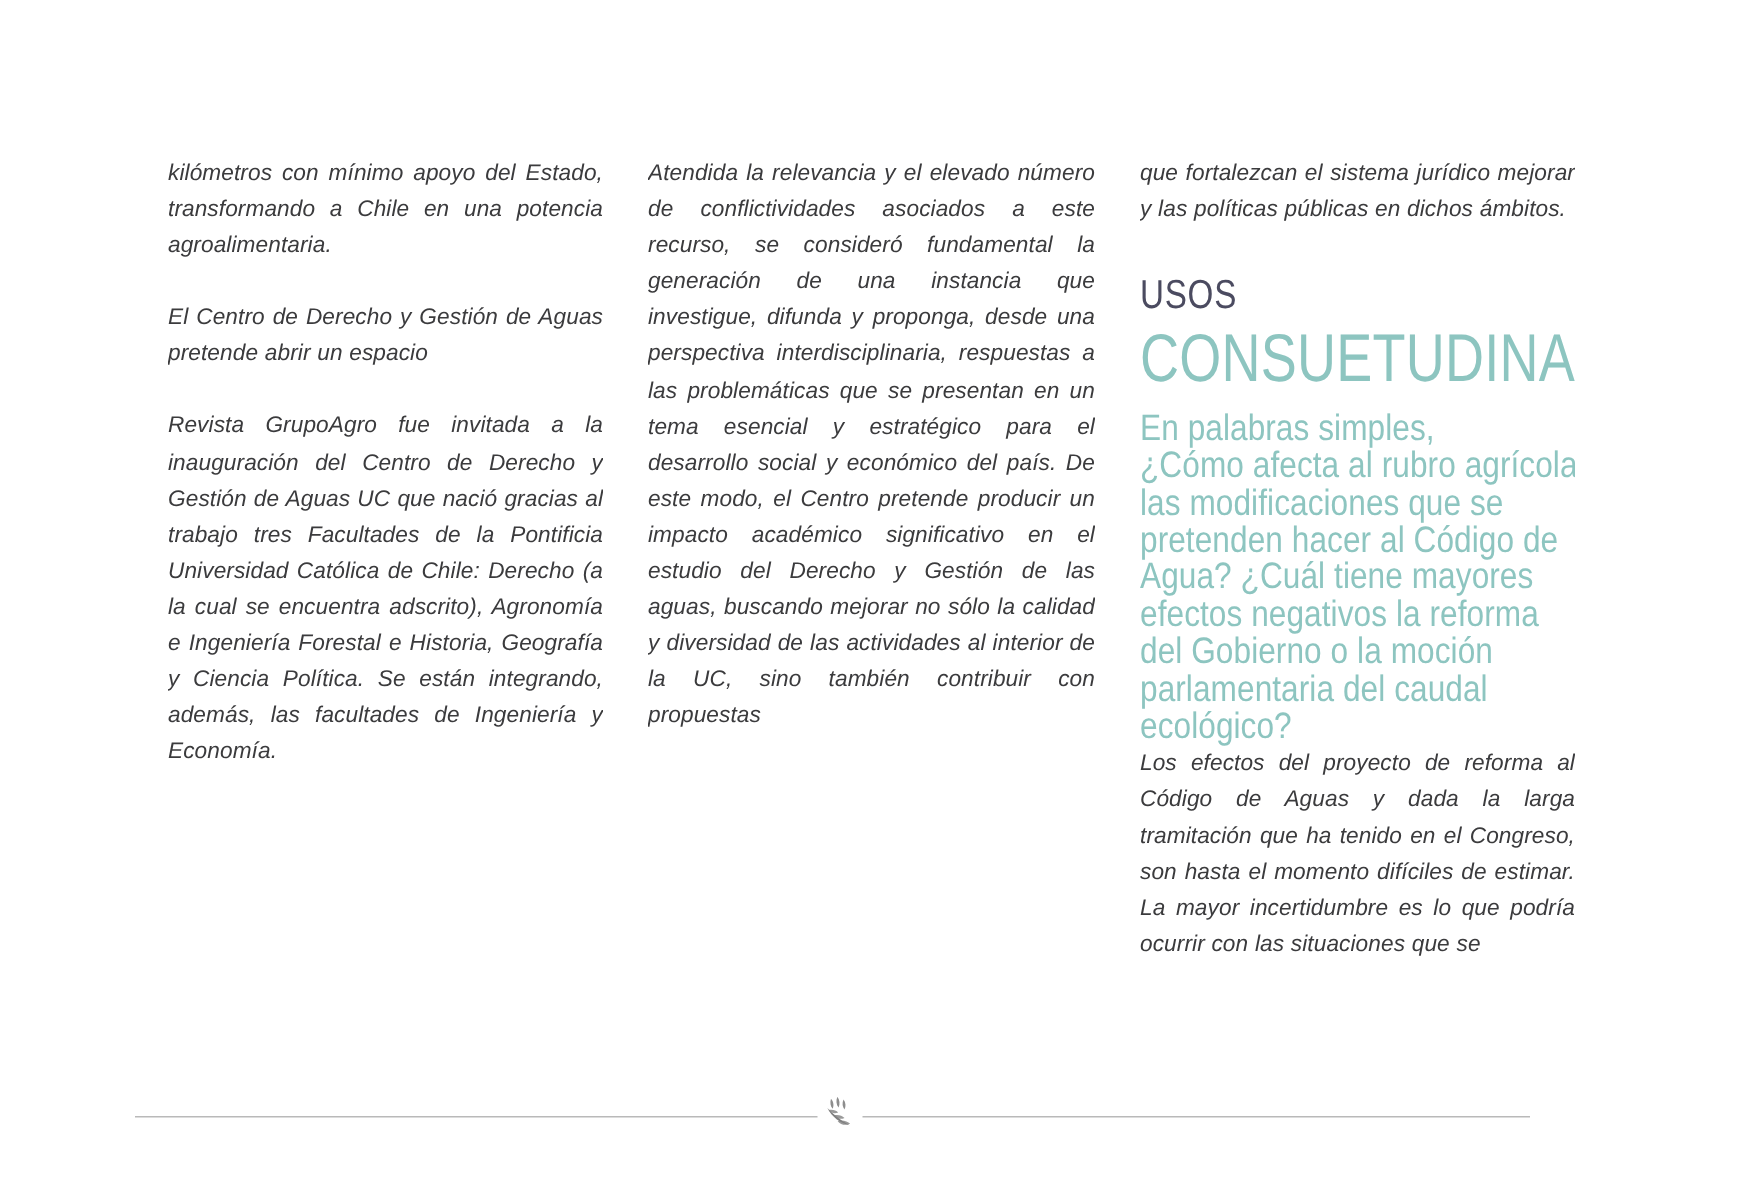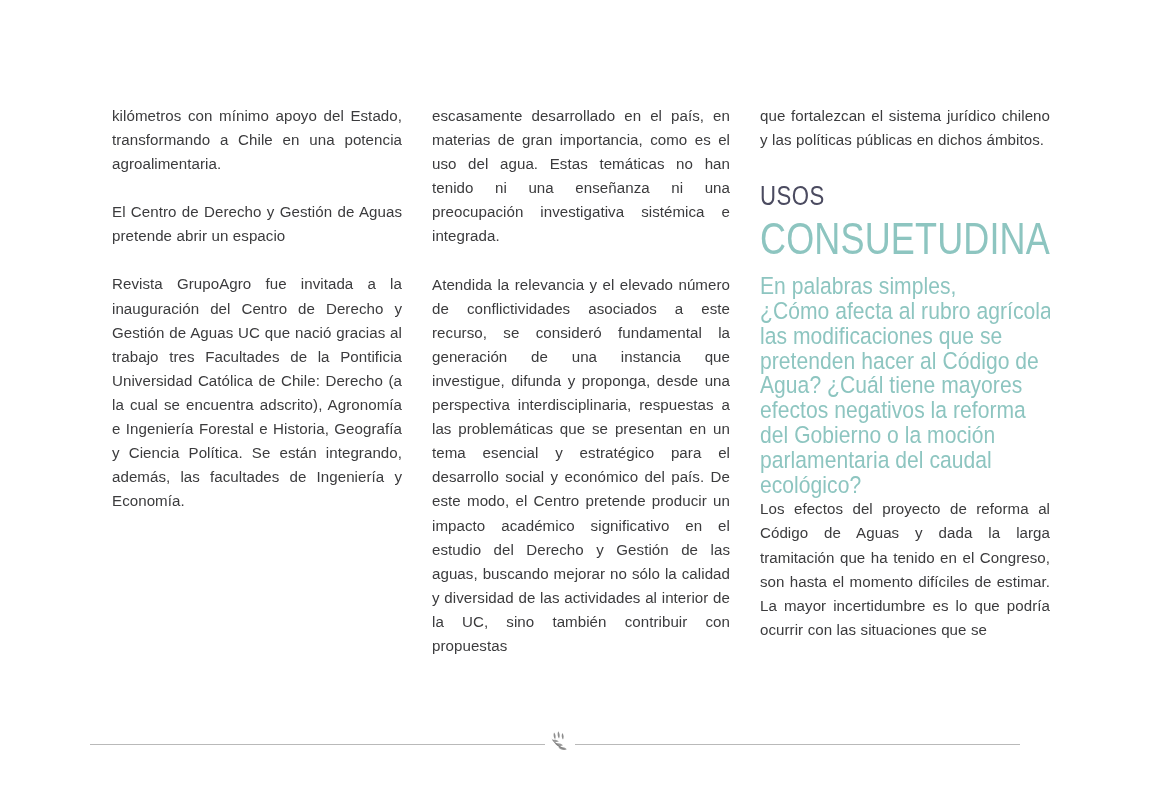--- a/index.html
+++ b/index.html
@@ -43,20 +43,21 @@
   
   .para {
     margin: 0 0 24px 0;
     font-size: 15.2px;
     line-height: 24.1px;
     color: #3b3b3d;
     text-align: justify;
     text-justify: inter-word;
     letter-spacing: 0.06px;
     word-spacing: 0.2px;
+    font-style: italic;
   }
   .para:last-child { margin-bottom: 0; }
 
   
   .col-1 .para { font-size: 15.1px; }
   .col-2 .para { font-size: 15.1px; }
   .col-3 .para { font-size: 15.1px; }
 
   
   .heading-block {
@@ -138,26 +139,25 @@
 
   <div class="columns">
 
     <div class="column col-1">
       <p class="para">kilómetros con mínimo apoyo del Estado, transformando a Chile en una potencia agroalimentaria.</p>
       <p class="para">El Centro de Derecho y Gestión de Aguas pretende abrir un espacio</p>
       <p class="para">Revista GrupoAgro fue invitada a la inauguración del Centro de Derecho y Gestión de Aguas UC  que nació gracias al trabajo tres Facultades de la Pontificia Universidad Católica de Chile: Derecho (a la cual se encuentra adscrito), Agronomía e Ingeniería Forestal e Historia, Geografía y Ciencia Política. Se están integrando, además, las facultades de  Ingeniería y Economía.</p>
     </div>
 
     <div class="column col-2">
-      <p class="para">escasamente desarrollado en el país, en materias de gran importancia, como es el uso del agua. Estas temáticas no han tenido ni una enseñanza ni una preocupación investigativa sistémica e integrada.</p>
       <p class="para">Atendida la relevancia y el elevado número de conflictividades asociados a este recurso, se consideró fundamental la generación de una instancia que investigue, difunda y proponga, desde una perspectiva interdisciplinaria, respuestas a las problemáticas que se presentan en un tema esencial y estratégico para el desarrollo social y económico del país. De este modo, el Centro pretende producir un impacto académico significativo en el estudio del Derecho y Gestión de las aguas, buscando mejorar no sólo la calidad y diversidad de las actividades al interior de la UC, sino también contribuir con propuestas</p>
     </div>
 
     <div class="column col-3">
-      <p class="para">que fortalezcan el sistema jurídico chileno y las políticas públicas en dichos ámbitos.</p>
+      <p class="para">que fortalezcan el sistema jurídico mejorar y las políticas públicas en dichos ámbitos.</p>
 
       <div class="heading-block">
         <div class="heading-kicker">USOS</div>
         <div class="heading-main">CONSUETUDINARIOS</div>
       </div>
 
       <div class="lead-question">
         <span class="lq-line">En palabras simples,</span>
         <span class="lq-line">¿Cómo afecta al rubro agrícola</span>
         <span class="lq-line">las modificaciones que se</span>

